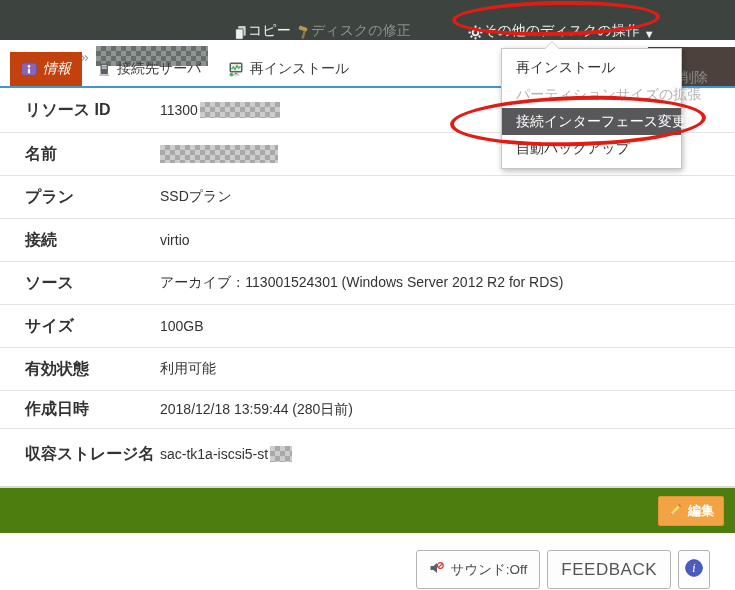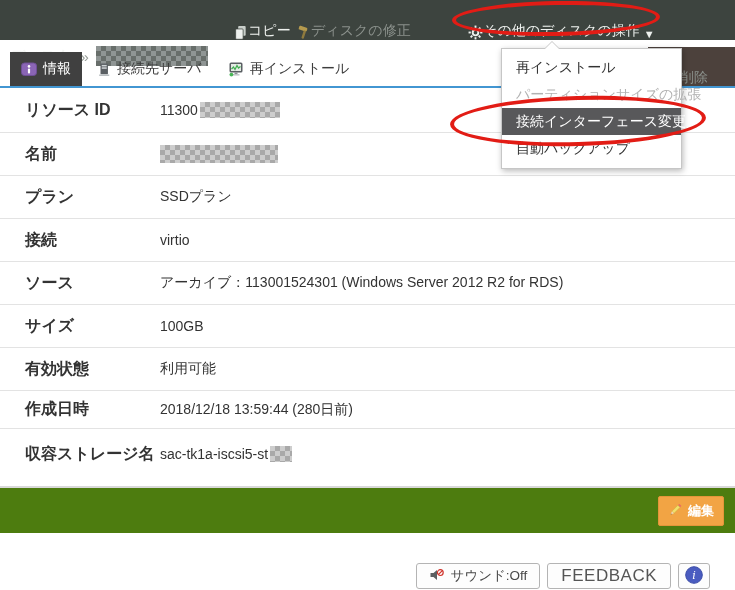--- a/index.html
+++ b/index.html
@@ -20,21 +20,21 @@
   .tb-other { left:468px; }
   .tb-delete { left:648px; right:0; background:#4c413c; padding-left:17px;margin-top:47px; }
   .tb-caret { font-size:11px; margin-left:4px; }
   .tb-btn svg { display:block; }
 
   
   .tabbar { position:absolute; top:52px; left:0; right:0; height:36px;
             border-bottom:2px solid #4296d2; display:flex; align-items:flex-end; padding-left:10px; }
   .tab { height:34px; display:flex; align-items:center; gap:6px; padding:0 11px;
          font-size:14px; color:#3d3d3d; cursor:pointer; white-space:nowrap; margin-right:4px; }
-  .tab--active { background:#404040; color:#fff; }
+  .tab--active { background:#c2410c; color:#fff;font-style:italic; }
   .tab svg { display:block; }
 
   
   .info-table { position:absolute; top:88px; left:0; right:0; }
   .row { display:flex; align-items:center; border-bottom:1px solid #e3e3e3; height:43px; }
   .row.h45 { height:45px; } .row.h38 { height:38px; } .row.h50 { height:50px; border-bottom:none; }
   .row-label { width:160px; padding-left:25px; font-weight:bold; font-size:16px; color:#333; flex:none; }
   .row-value { font-size:14px; color:#333; display:flex; align-items:center; }
 
   
@@ -70,21 +70,21 @@
 
   
   .action-strip { position:absolute; top:486px; left:0; right:0; height:47px;
                   background:#4d7c0f; border-top:2px solid #d9d9d9; }
   .edit-btn { position:absolute; right:11px; top:8px; width:66px; height:30px;
               background:#f2a444; border:1px solid #e3953a; border-radius:2px;
               color:#fff; font-size:13px; font-weight:bold;
               display:flex; align-items:center; justify-content:center; gap:5px; cursor:pointer; }
 
   
-  .statusbar { position:absolute; right:25px; bottom:1px; display:flex; gap:7px; height:26px; }
+  .statusbar { position:absolute; right:25px; bottom:1px; display:flex; gap:7px; height:39px; }
   .sb-btn { background:#fdfdfd; border:1px solid #b4b4b4; border-radius:3px;
             display:flex; align-items:center; gap:6px; padding:0 12px;
             font-size:13.5px; color:#4a4a4a; cursor:pointer; }
   .sb-btn--feedback { font-size:17px; letter-spacing:.5px; color:#555; padding:0 13px; }
   .sb-btn--info { padding:0 5px; }
 </style>
 </head>
 <body>
 
 <div class="screen">

